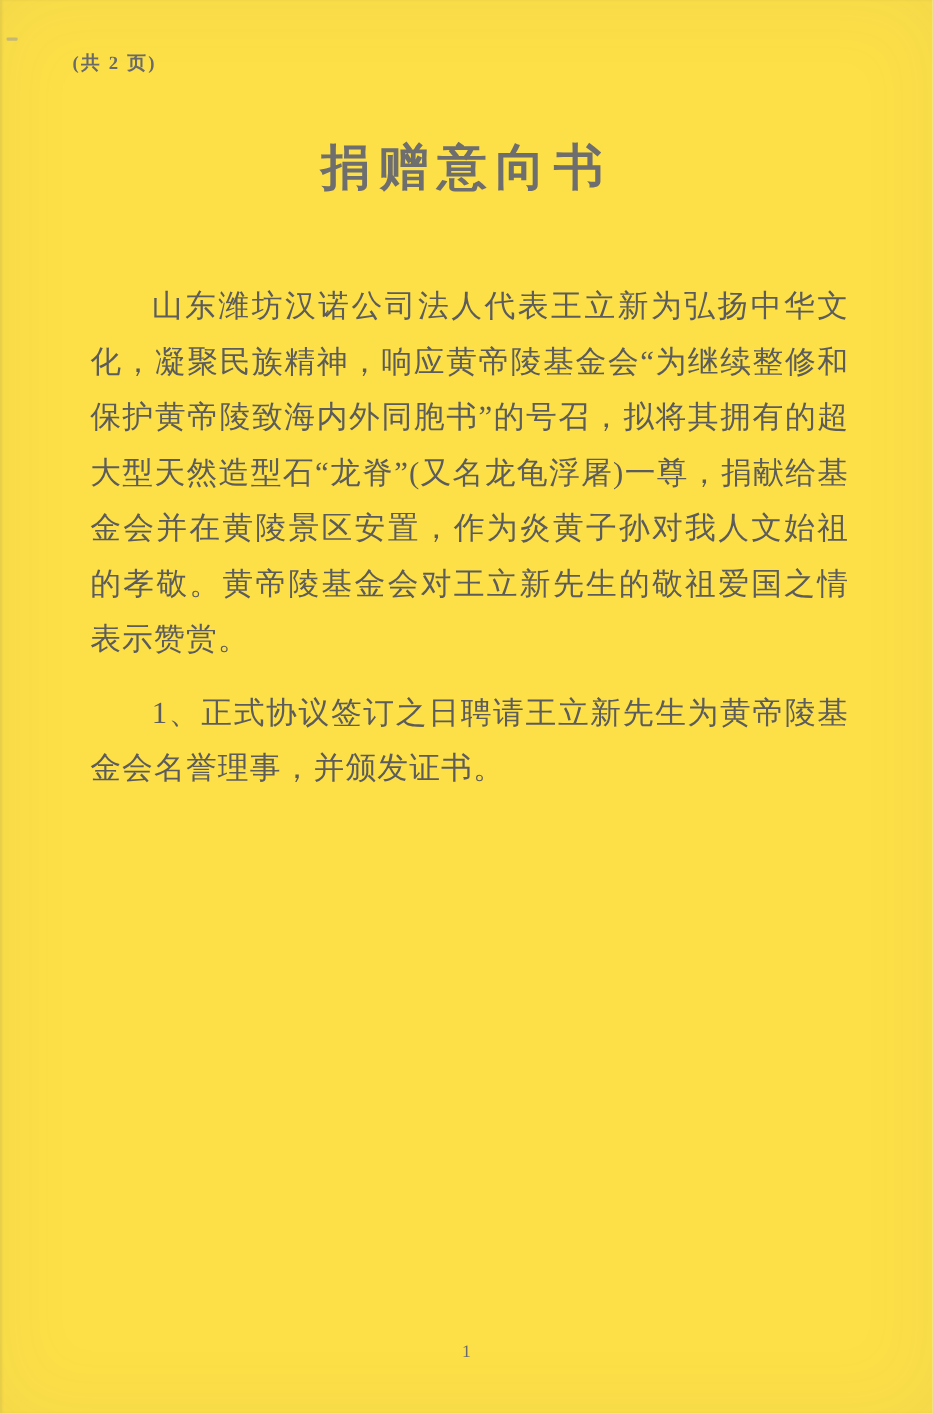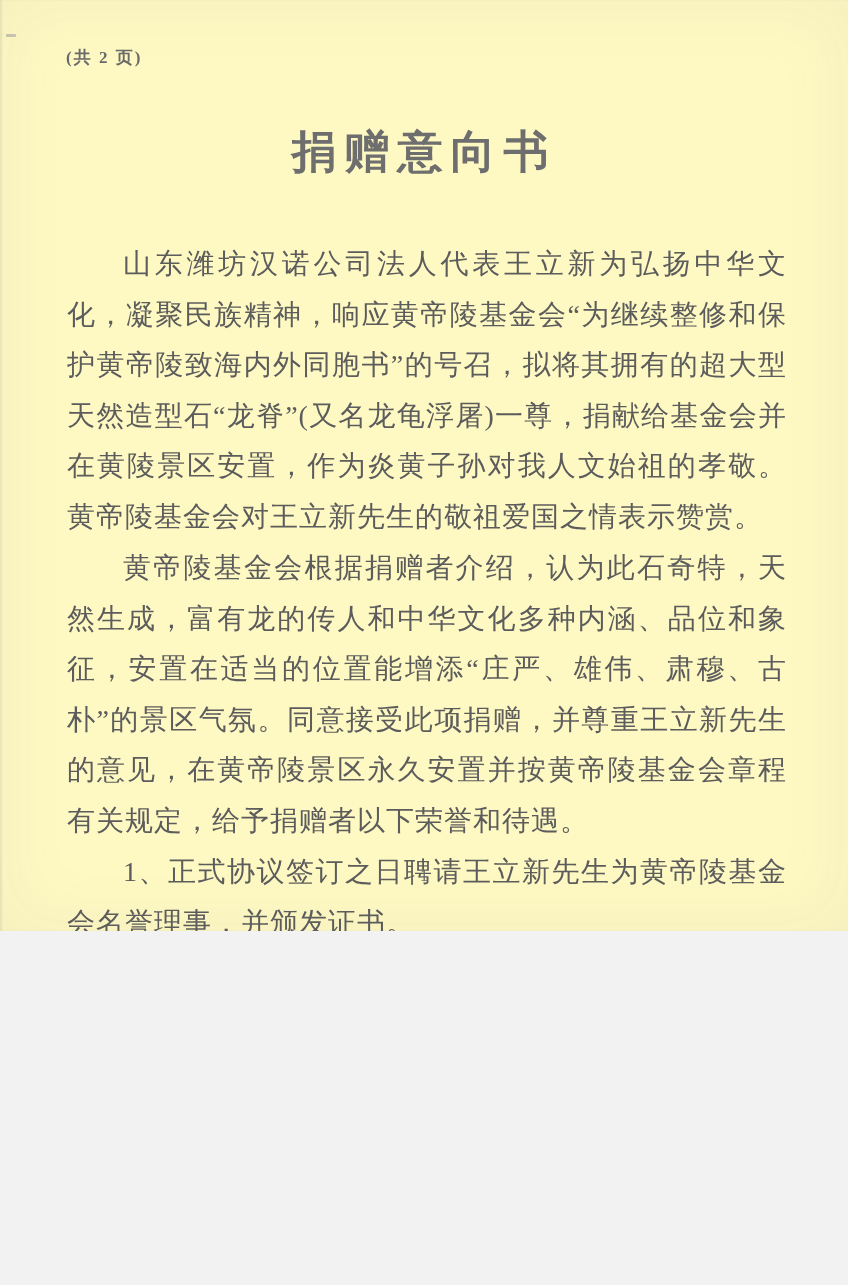--- a/index.html
+++ b/index.html
@@ -3,23 +3,23 @@
 <meta charset="utf-8">
 <style>
   html, body {
     margin: 0;
     padding: 0;
     background: #f2f2f2;
   }
   .page {
     position: relative;
     width: 848px;
-    height: 931px;
+    height: 1285px;
     margin: 0 auto;
-    background: #fef9c3;
+    background: #fde047;
     box-shadow: inset 0 0 70px rgba(120,120,120,0.08), inset 2px 0 2px rgba(90,90,90,0.10);
     font-family: "Liberation Serif", "DejaVu Serif", serif;
     color: #5c5c5c;
     overflow: hidden;
   }
   .corner-artifact {
     position: absolute;
     left: 6px;
     top: 34px;
     width: 10px;
@@ -57,21 +57,21 @@
     width: 722px;
     font-size: 28px;
     line-height: 50.5px;
     letter-spacing: 1px;
     text-align: justify;
     text-justify: inter-ideograph;
     word-break: break-all;
     color: #5c5c5c;
   }
   .body-text p {
-    margin: 1px;
+    margin: 16px;
     text-indent: 2em;
   }
   .page-number {
     position: absolute;
     bottom: 46px;
     left: 0;
     width: 100%;
     text-align: center;
     font-size: 16px;
     color: #6a6a6a;
@@ -83,19 +83,18 @@
 <div class="page">
 
   <div class="corner-artifact"></div>
 
   <div class="header-note">(共 2 页)</div>
 
   <h1 class="title">捐赠意向书</h1>
 
   <div class="body-text">
     <p>山东潍坊汉诺公司法人代表王立新为弘扬中华文化，凝聚民族精神，响应黄帝陵基金会“为继续整修和保护黄帝陵致海内外同胞书”的号召，拟将其拥有的超大型天然造型石“龙脊”(又名龙龟浮屠)一尊，捐献给基金会并在黄陵景区安置，作为炎黄子孙对我人文始祖的孝敬。黄帝陵基金会对王立新先生的敬祖爱国之情表示赞赏。</p>
-    <p>黄帝陵基金会根据捐赠者介绍，认为此石奇特，天然生成，富有龙的传人和中华文化多种内涵、品位和象征，安置在适当的位置能增添“庄严、雄伟、肃穆、古朴”的景区气氛。同意接受此项捐赠，并尊重王立新先生的意见，在黄帝陵景区永久安置并按黄帝陵基金会章程有关规定，给予捐赠者以下荣誉和待遇。</p>
     <p>1、正式协议签订之日聘请王立新先生为黄帝陵基金会名誉理事，并颁发证书。</p>
   </div>
 
   <div class="page-number">1</div>
 
 </div>
 
 </body></html>

